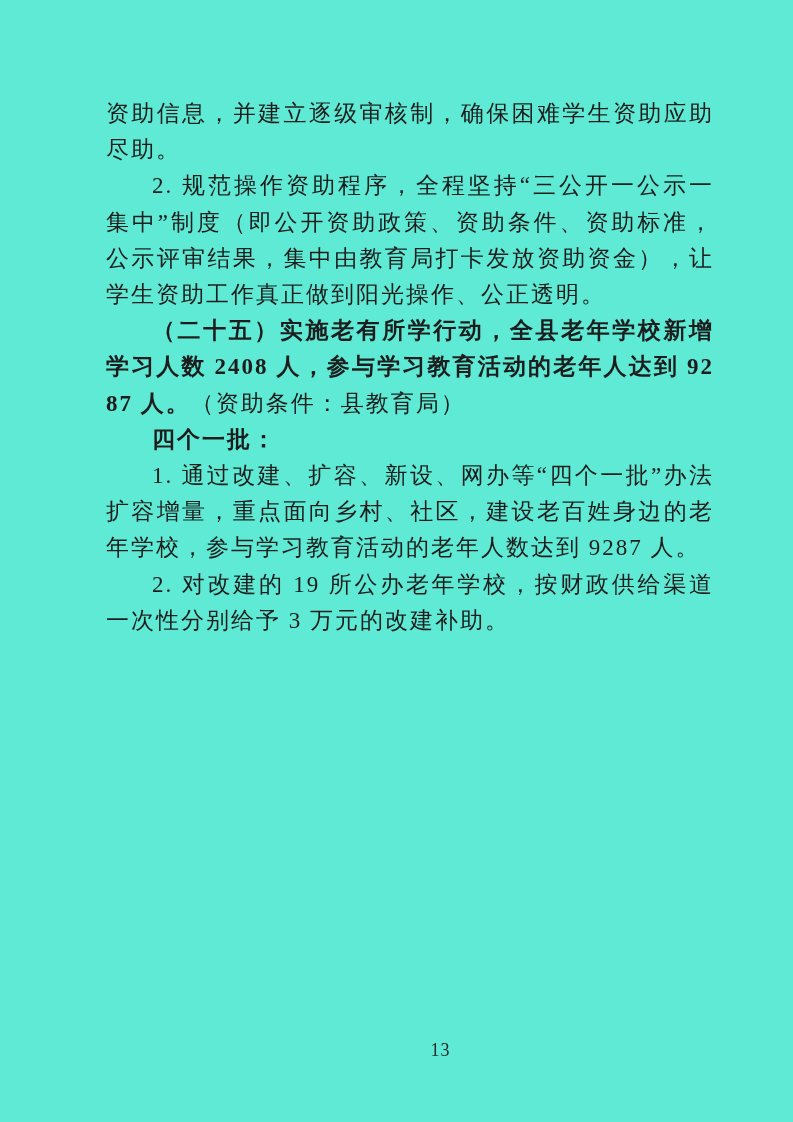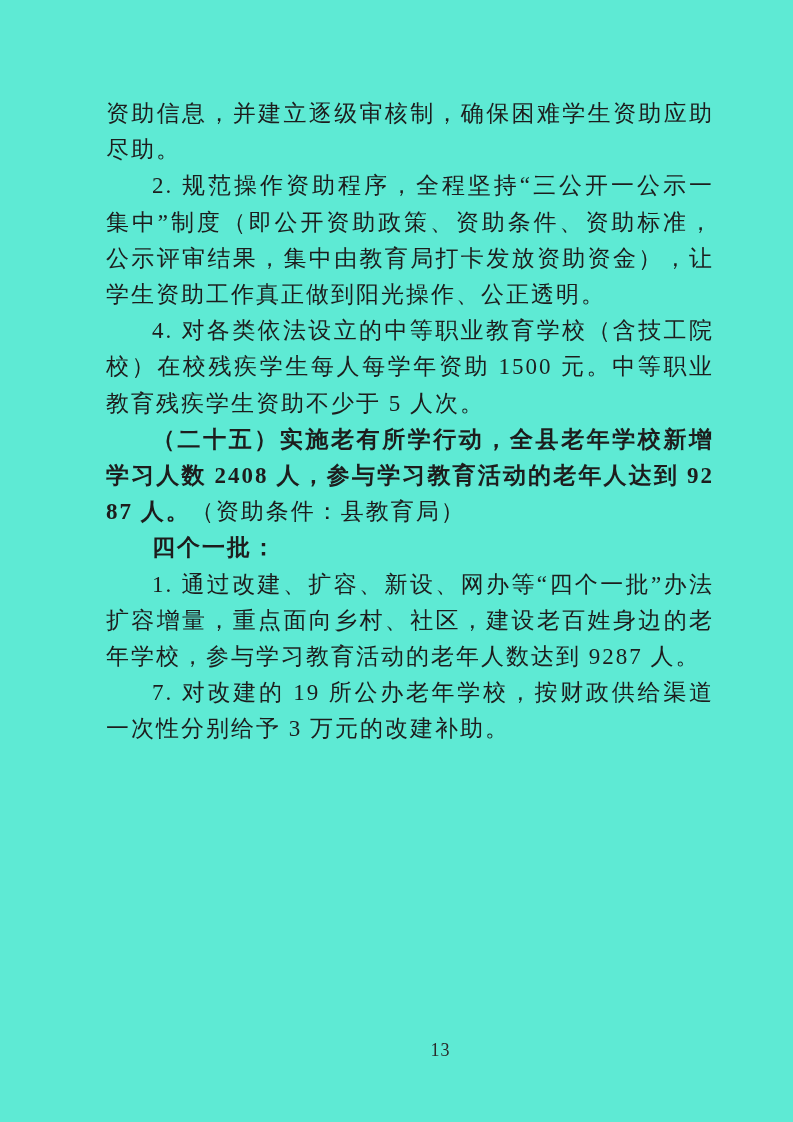--- a/index.html
+++ b/index.html
@@ -54,26 +54,25 @@
 <body>
 
 <div class="page">
   <div class="content">
 
     <p class="para">资助信息，并建立逐级审核制，确保困难学生资助应助尽助。</p>
 
     <p class="para indent">2. 规范操作资助程序，全程坚持“三公开一公示一集中”制度（即公开资助政策、资助条件、资助标准，公示评审结果，集中由教育局打卡发放资助资金），让学生资助工作真正做到阳光操作、公正透明。</p>
 
 
-    <p class="para indent">4. 对各类依法设立的中等职业教育学校（含技工院校）在校残疾学生每人每学年资助 1500 元。中等职业教育残疾学生资助不少于 5 人次。</p>
 
     <p class="para indent"><span class="bold">（二十五）实施老有所学行动，全县老年学校新增学习人数 2408 人，参与学习教育活动的老年人达到 9287 人。</span><span>（资助条件：县教育局）</span></p>
 
     <p class="para indent bold">四个一批：</p>
 
     <p class="para indent">1. 通过改建、扩容、新设、网办等“四个一批”办法扩容增量，重点面向乡村、社区，建设老百姓身边的老年学校，参与学习教育活动的老年人数达到 9287 人。</p>
 
-    <p class="para indent">7. 对改建的 19 所公办老年学校，按财政供给渠道一次性分别给予 3 万元的改建补助。</p>
+    <p class="para indent">2. 对改建的 19 所公办老年学校，按财政供给渠道一次性分别给予 3 万元的改建补助。</p>
 
   </div>
 
   <div class="page-number">13</div>
 </div>
 
 </body></html>

